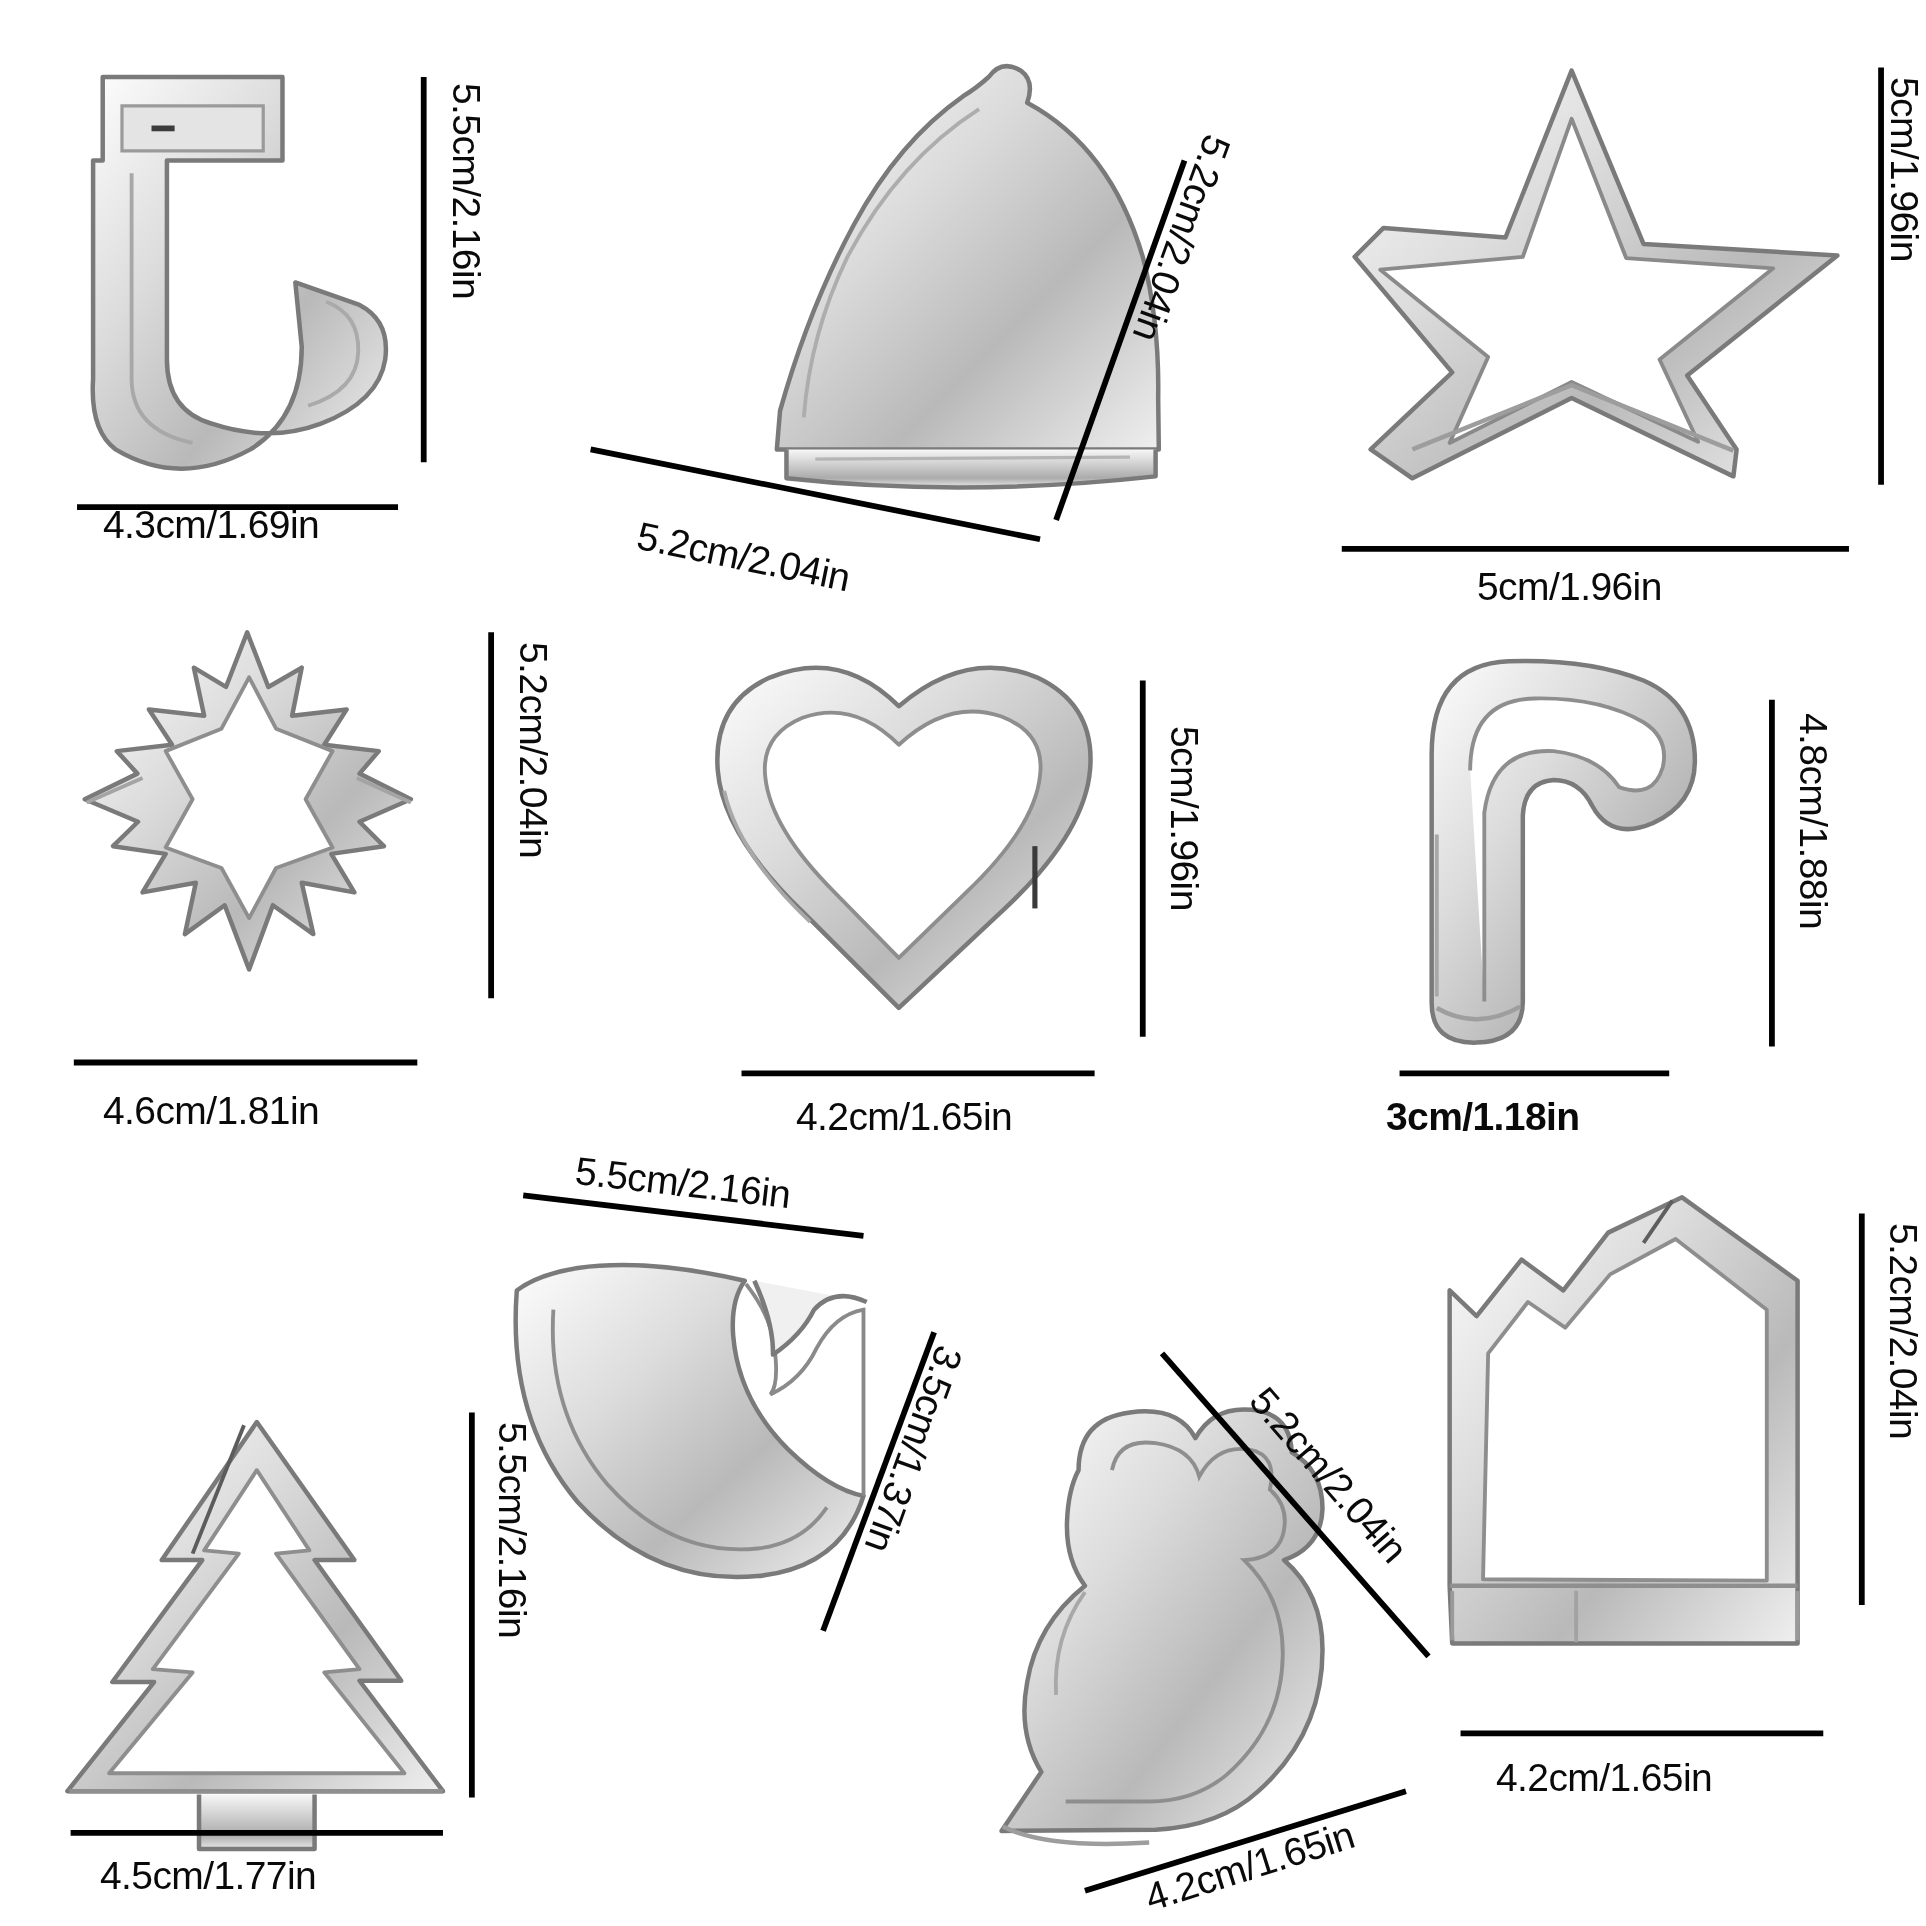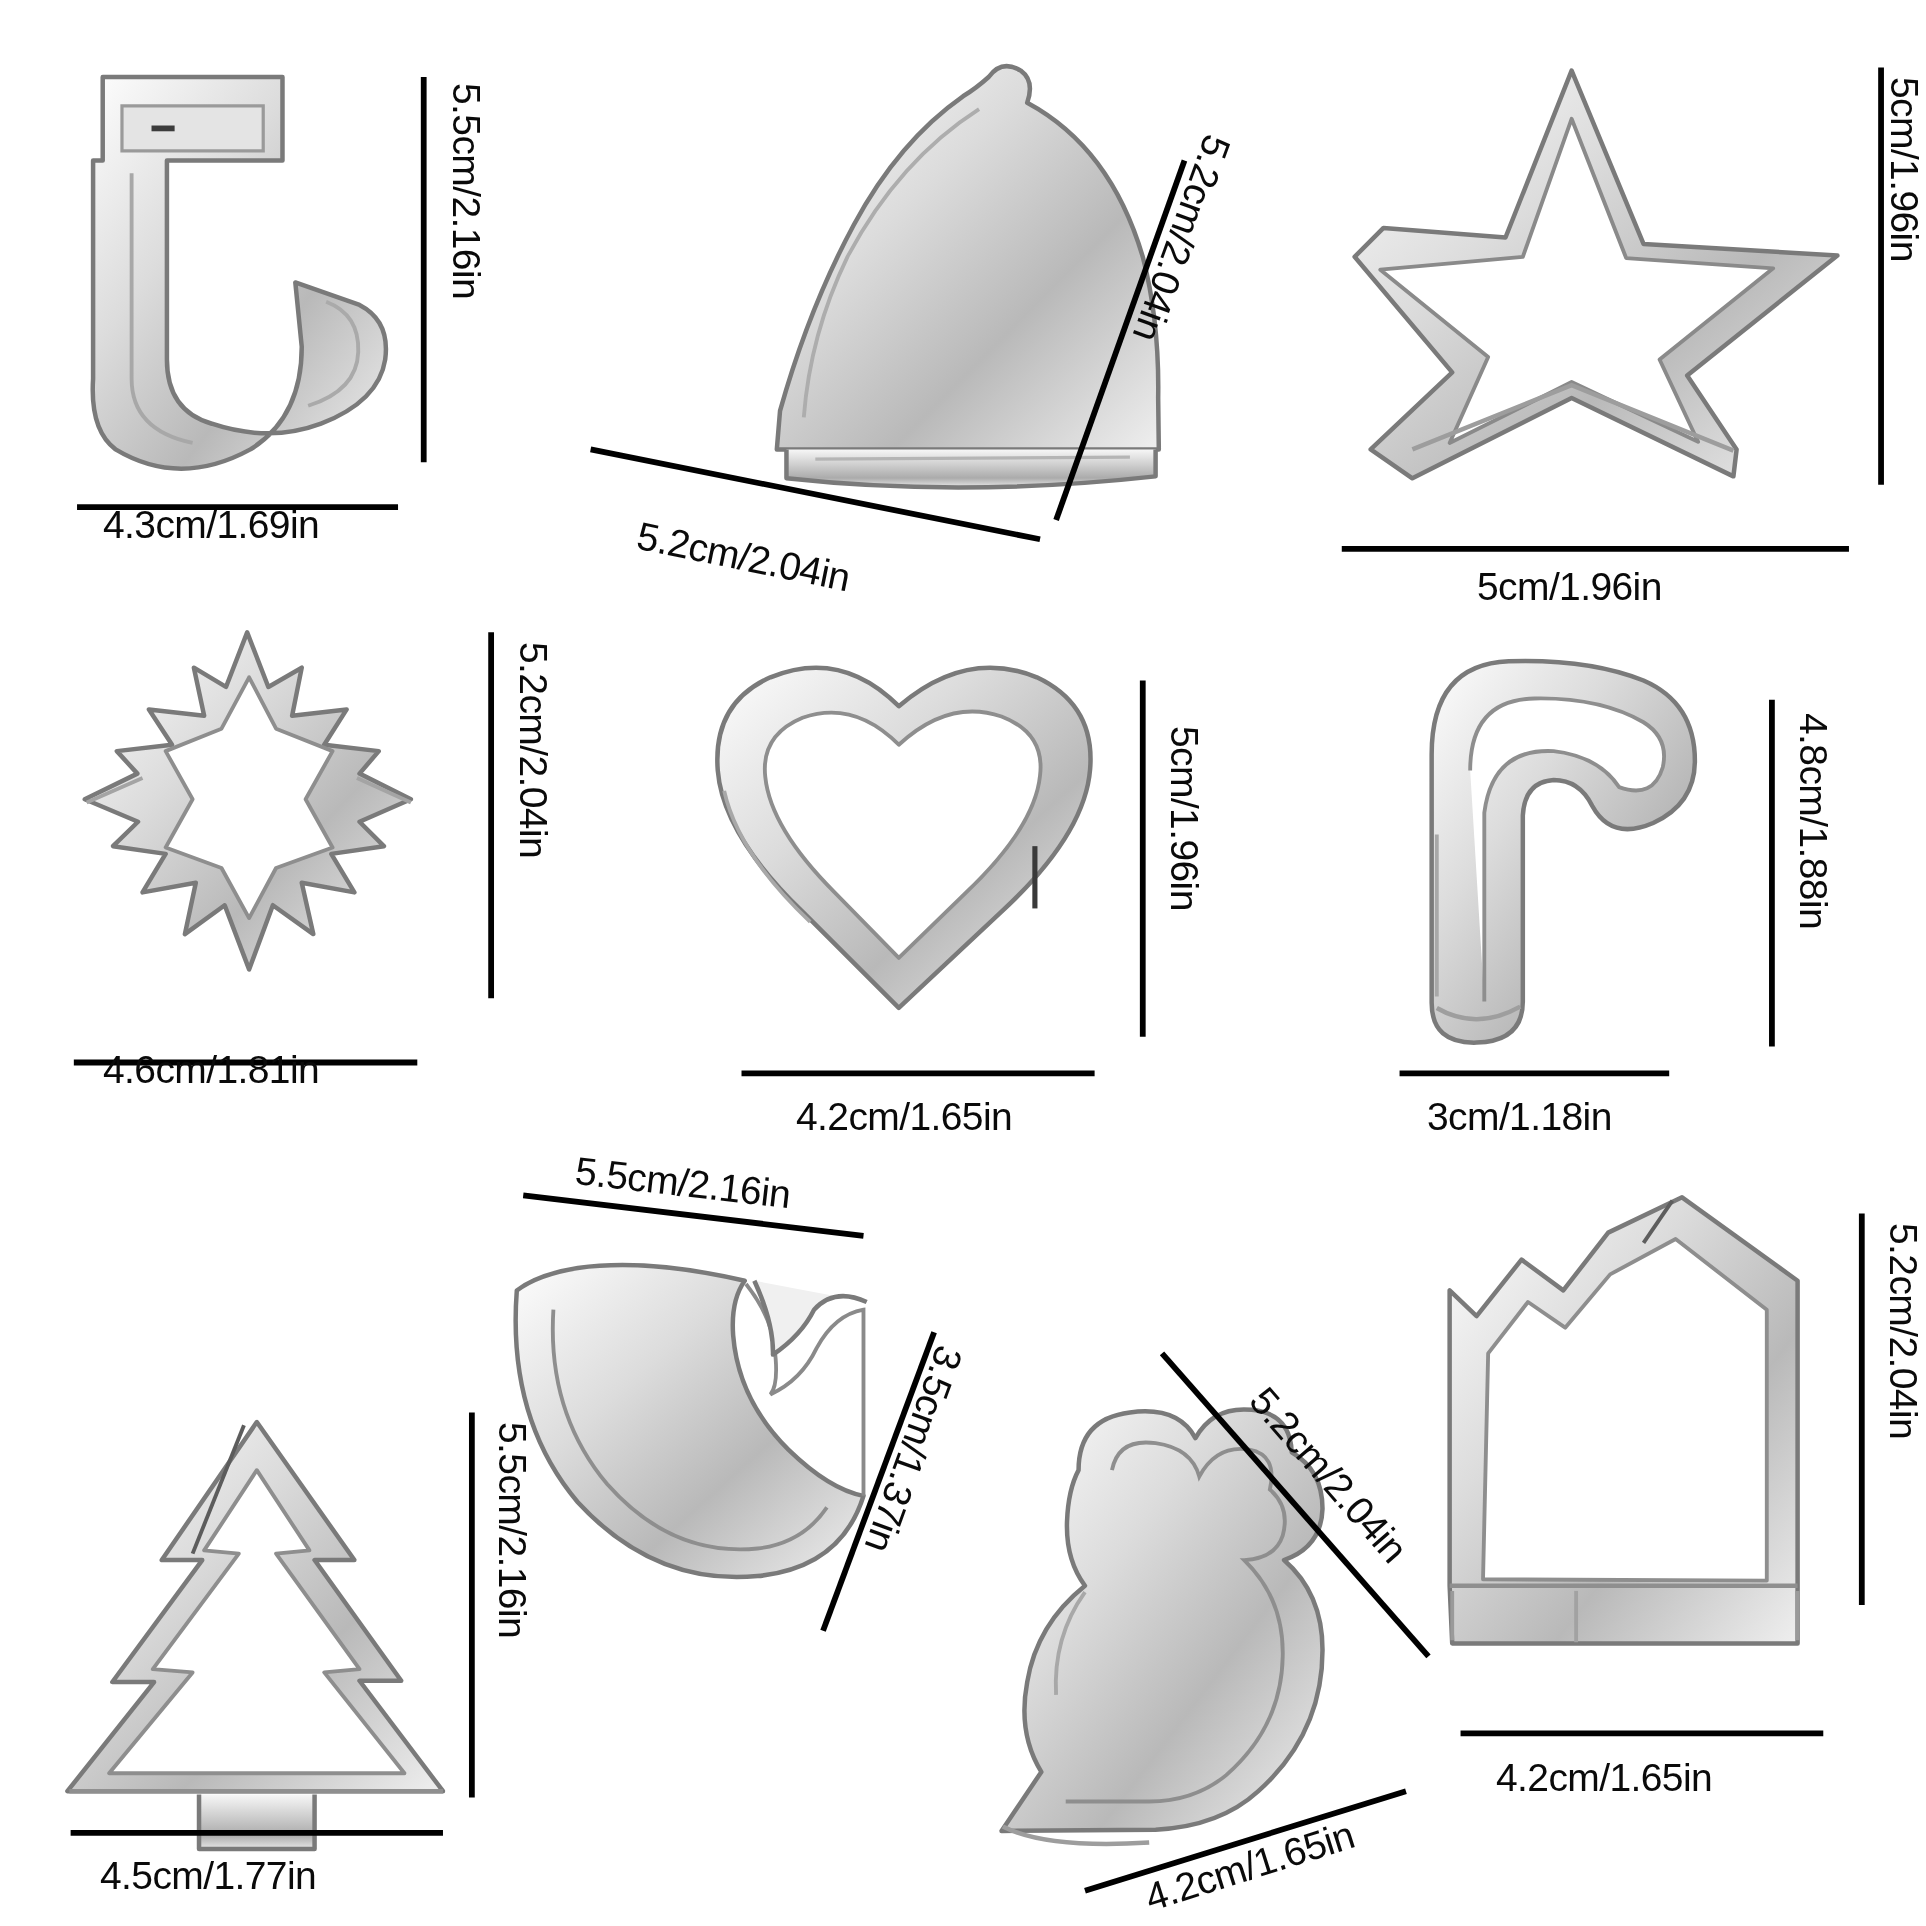--- a/index.html
+++ b/index.html
@@ -171,27 +171,27 @@
   <div class="dim-label s60 vert-text" style="left:488px;top:83px;transform:rotate(90deg);">5.5cm/2.16in</div>
   <div class="dim-label s60" style="left:103px;top:503px;">4.3cm/1.69in</div>
 
   <div class="dim-label s60 vert-text" style="left:1239px;top:144px;transform:rotate(110deg);">5.2cm/2.04in</div>
   <div class="dim-label s60" style="left:642px;top:514px;transform:rotate(11.5deg);transform-origin:left top;">5.2cm/2.04in</div>
 
   <div class="dim-label s60 vert-text" style="left:1926px;top:77px;transform:rotate(90deg);">5cm/1.96in</div>
   <div class="dim-label s60" style="left:1477px;top:565px;">5cm/1.96in</div>
 
   <div class="dim-label s60 vert-text" style="left:555px;top:642px;transform:rotate(90deg);">5.2cm/2.04in</div>
-  <div class="dim-label s60" style="left:103px;top:1048px;">4.6cm/1.81in</div>
+  <div class="dim-label s60" style="left:103px;top:1089px;">4.6cm/1.81in</div>
 
   <div class="dim-label s60 vert-text" style="left:1206px;top:726px;transform:rotate(90deg);">5cm/1.96in</div>
   <div class="dim-label s60" style="left:796px;top:1095px;">4.2cm/1.65in</div>
 
   <div class="dim-label s60 vert-text" style="left:1835px;top:713px;transform:rotate(90deg);">4.8cm/1.88in</div>
-  <div class="dim-label s60" style="left:1427px;top:1095px;">3cm/1.18in</div>
+  <div class="dim-label s60" style="left:1386px;top:1095px;font-weight:bold;">3cm/1.18in</div>
 
   <div class="dim-label s60 vert-text" style="left:534px;top:1422px;transform:rotate(90deg);">5.5cm/2.16in</div>
   <div class="dim-label s60" style="left:100px;top:1854px;">4.5cm/1.77in</div>
 
   <div class="dim-label s60" style="left:578px;top:1149px;transform:rotate(6.5deg);transform-origin:left top;">5.5cm/2.16in</div>
   <div class="dim-label s60 vert-text" style="left:971px;top:1355px;transform:rotate(110deg);">3.5cm/1.37in</div>
 
   <div class="dim-label s60 vert-text" style="left:1274px;top:1379px;transform:rotate(49deg);">5.2cm/2.04in</div>
   <div class="dim-label s60" style="left:1140px;top:1878px;transform:rotate(-17.5deg);transform-origin:left top;">4.2cm/1.65in</div>
 

